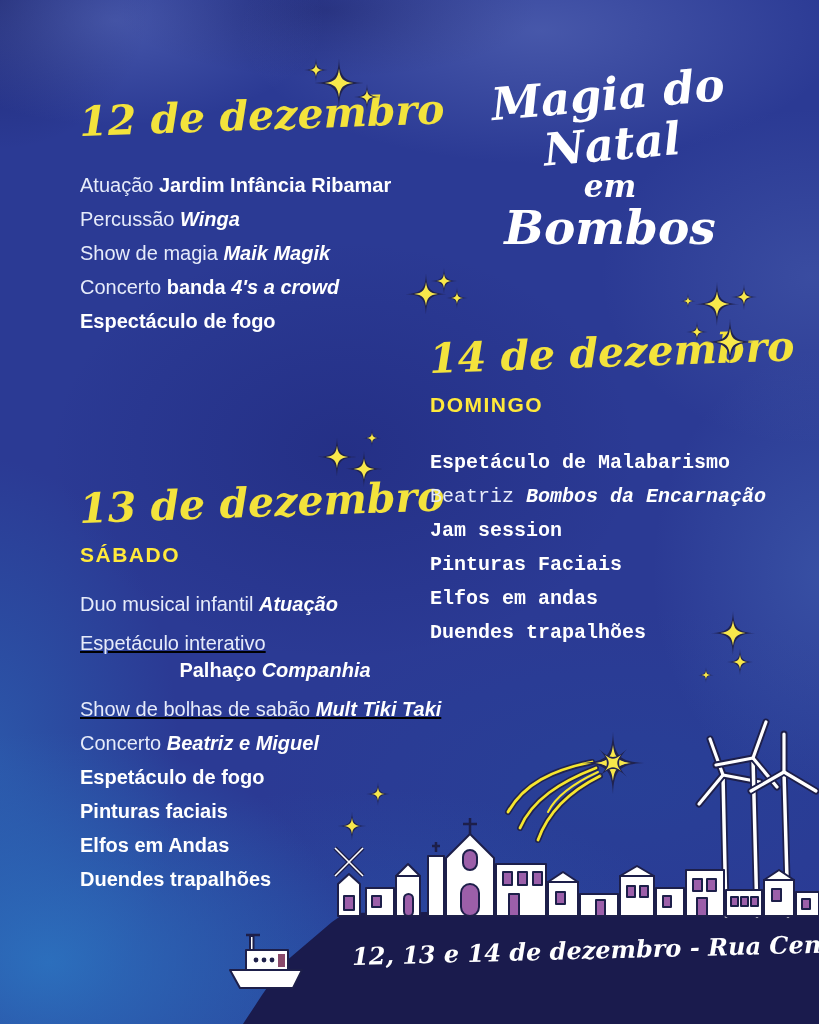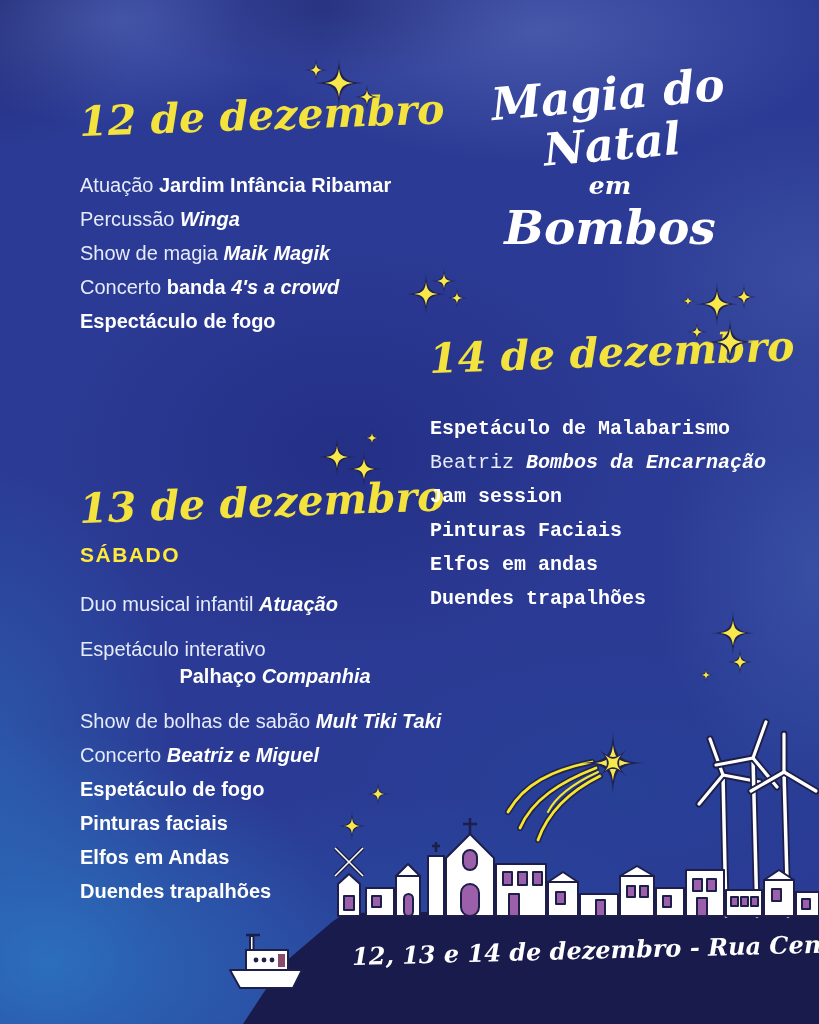--- a/index.html
+++ b/index.html
@@ -27,34 +27,34 @@
   .script{
     font-family:"DejaVu Serif","Liberation Serif",serif;
     font-style:italic;font-weight:700;
   }
   .day{position:absolute;}
   .day-date{font-size:41px;line-height:48px;color:#F3E33C;transform:rotate(-2deg);transform-origin:left bottom;}
   .day-weekday{margin-top:10px;font-size:21px;font-weight:700;color:#FFE93B;letter-spacing:1.5px;}
   .events{margin-top:26px;}
   .event-line{font-size:20px;line-height:23px;margin-bottom:11px;white-space:nowrap;}
   .event-line.tight{margin-top:-7px;text-align:center;}
-  .event-line.spaced{margin-top:22px;}
+  .event-line.spaced{margin-top:16px;text-decoration:underline;}
   .seg-r{color:#E6EBFA;font-weight:400;}
   .seg-b{color:#FFFFFF;font-weight:700;}
   .seg-bi{color:#FFFFFF;font-weight:700;font-style:italic;}
   #day12{left:80px;top:98px;width:370px;}
   #day12 .events{margin-top:28px;}
   #day13{left:80px;top:485px;width:390px;}
   #day14{left:430px;top:335px;width:386px;}
   #day14 .events{margin-top:34px;font-family:Liberation Mono, monospace;}
   #title{
     position:absolute;left:425px;top:70px;width:370px;text-align:center;color:#FFFFFF;
   }
   #title .t1{font-size:45px;line-height:50px;transform:rotate(-5deg);}
-  #title .t2{font-size:25px;line-height:28px;margin-top:2px;}
+  #title .t2{font-size:31px;line-height:28px;margin-top:2px;}
   #title .t3{font-size:47px;line-height:52px;margin-top:2px;}
   #scene{position:absolute;left:0;top:0;width:819px;height:1024px;pointer-events:none;}
   #footer-text{
     position:absolute;left:352px;top:936px;width:456px;text-align:center;
     color:#FFFFFF;font-size:24px;line-height:30px;transform:rotate(-1.5deg);
     white-space:nowrap;
   }
 </style>
 </head>
 <body>
@@ -89,20 +89,21 @@
         <div class="event-line"><span class="seg-r">Concerto </span><span class="seg-bi">Beatriz e Miguel</span></div>
         <div class="event-line"><span class="seg-b">Espetáculo de fogo</span></div>
         <div class="event-line"><span class="seg-b">Pinturas faciais</span></div>
         <div class="event-line"><span class="seg-b">Elfos em Andas</span></div>
         <div class="event-line"><span class="seg-b">Duendes trapalhões</span></div>
       </div>
   </div>
 
   <div class="day" id="day14">
     <div class="day-date script">14 de dezembro</div>
+    <div class="day-weekday">DOMINGO</div>
     <div class="events">
         <div class="event-line"><span class="seg-b">Espetáculo de Malabarismo</span></div>
         <div class="event-line"><span class="seg-r">Beatriz </span><span class="seg-bi">Bombos da Encarnação</span></div>
         <div class="event-line"><span class="seg-b">Jam session</span></div>
         <div class="event-line"><span class="seg-b">Pinturas Faciais</span></div>
         <div class="event-line"><span class="seg-b">Elfos em andas</span></div>
         <div class="event-line"><span class="seg-b">Duendes trapalhões</span></div>
       </div>
   </div>
 

